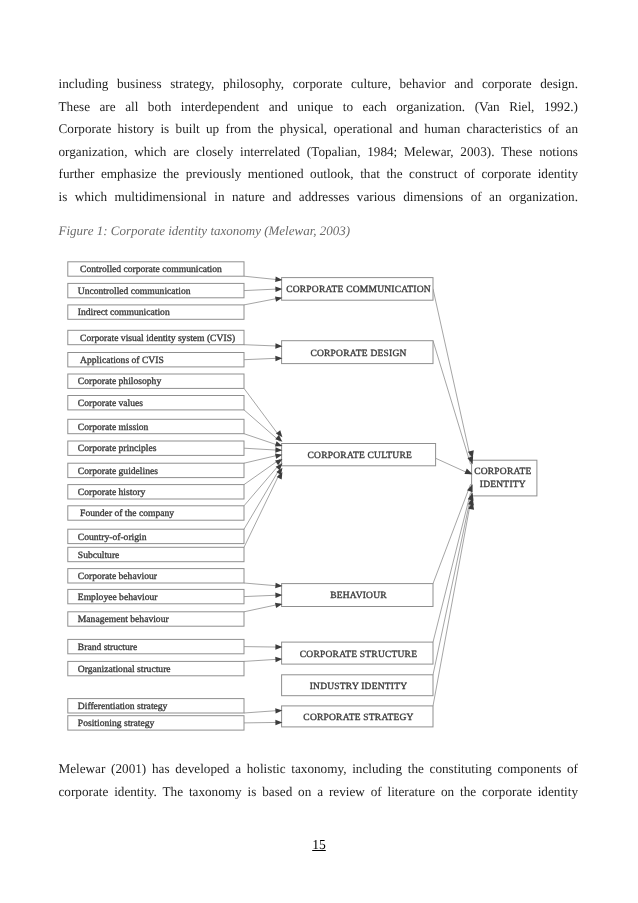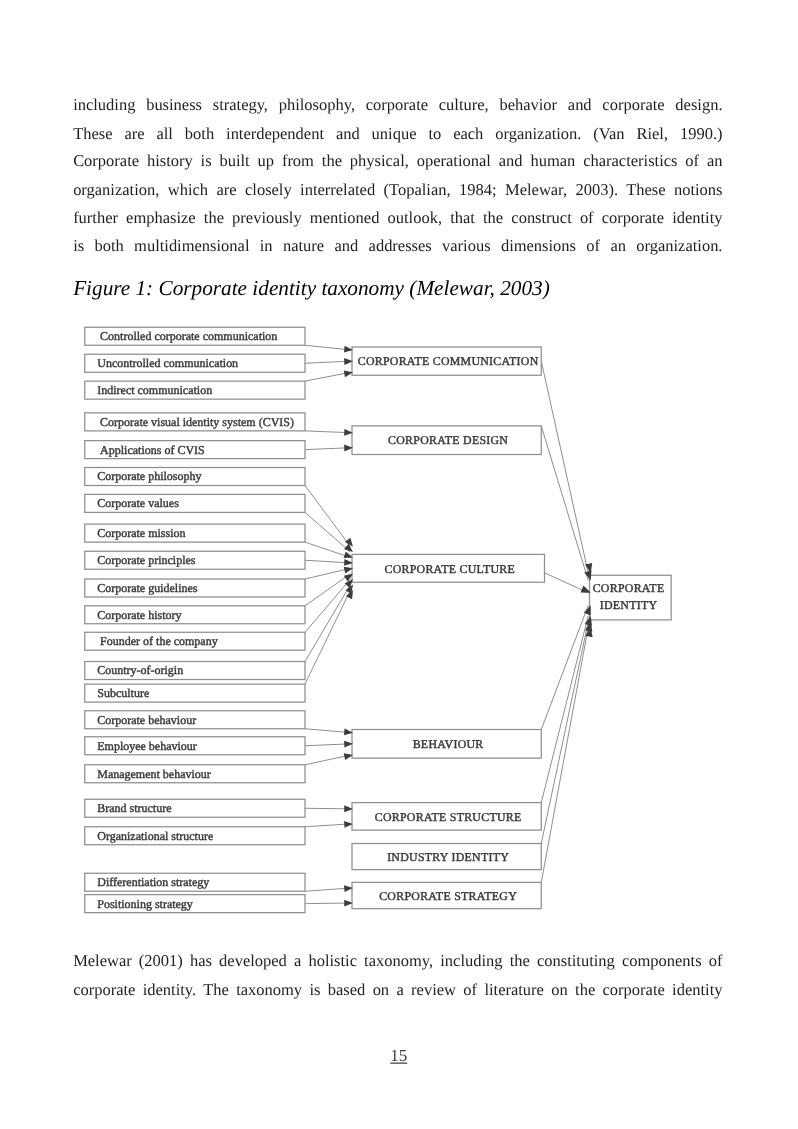--- a/index.html
+++ b/index.html
@@ -3,40 +3,40 @@
 <meta charset="utf-8">
 <title>Corporate identity taxonomy</title>
 <style>
   html,body{margin:0;padding:0;background:#ffffff;}
   body{width:638px;height:903px;font-family:"Liberation Serif",serif;-webkit-font-smoothing:antialiased;text-rendering:geometricPrecision;}
   .page{position:relative;width:612px;height:903px;overflow:hidden;background:#fff;}
 
   .para{position:absolute;left:58.5px;width:519.5px;color:#1f1f1f;filter:grayscale(1);}
   .para .ln{font-size:13.2px;line-height:22.5px;text-align:justify;text-align-last:justify;white-space:nowrap;}
 
-  .caption{position:absolute;left:58.5px;filter:grayscale(1);font-size:17px;font-style:italic;color:#000000;
+  .caption{position:absolute;left:58.5px;filter:grayscale(1);font-size:13px;font-style:italic;color:#a16207;
            line-height:16px;white-space:nowrap;}
-  .pageno{position:absolute;left:0;filter:grayscale(1);width:638px;text-align:center;font-size:13.6px;color:#be185d;line-height:16px;text-decoration:underline;}
+  .pageno{position:absolute;left:0;filter:grayscale(1);width:638px;text-align:center;font-size:13.6px;color:#000000;line-height:16px;text-decoration:underline;}
 
   .fig-wrap{position:absolute;left:0;top:0;width:638px;height:903px;filter:grayscale(1);}
   .fig-wrap svg{display:block;shape-rendering:geometricPrecision;}
   .fig-wrap svg text{-webkit-font-smoothing:antialiased;paint-order:stroke fill;}
 </style>
 </head>
 <body>
 
 <div class="page">
 
   <div class="para" id="para-top" style="top:73.3px">
       <div class="ln">including business strategy, philosophy, corporate culture, behavior and corporate design.</div>
-      <div class="ln">These are all both interdependent and unique to each organization. (Van Riel, 1990.)</div>
+      <div class="ln">These are all both interdependent and unique to each organization. (Van Riel, 1992.)</div>
       <div class="ln">Corporate history is built up from the physical, operational and human characteristics of an</div>
       <div class="ln">organization, which are closely interrelated (Topalian, 1984; Melewar, 2003). These notions</div>
       <div class="ln">further emphasize the previously mentioned outlook, that the construct of corporate identity</div>
-      <div class="ln">is both multidimensional in nature and addresses various dimensions of an organization.</div>
+      <div class="ln">is which multidimensional in nature and addresses various dimensions of an organization.</div>
     </div>
 
   <div class="caption" style="top:223px">Figure 1: Corporate identity taxonomy (Melewar, 2003)</div>
 
   <div class="fig-wrap" id="figure">
       <svg width="638" height="903" viewBox="0 0 638 903">
         <g>
           <line x1="244" y1="276.2" x2="280.40000000000003" y2="279.95000000000005" stroke="#8e8e8e" stroke-width="0.8"></line>
           <line x1="244" y1="290.59999999999997" x2="280.40000000000003" y2="288.90000000000003" stroke="#8e8e8e" stroke-width="0.8"></line>
           <line x1="244" y1="304.9" x2="280.40000000000003" y2="297.85" stroke="#8e8e8e" stroke-width="0.8"></line>

